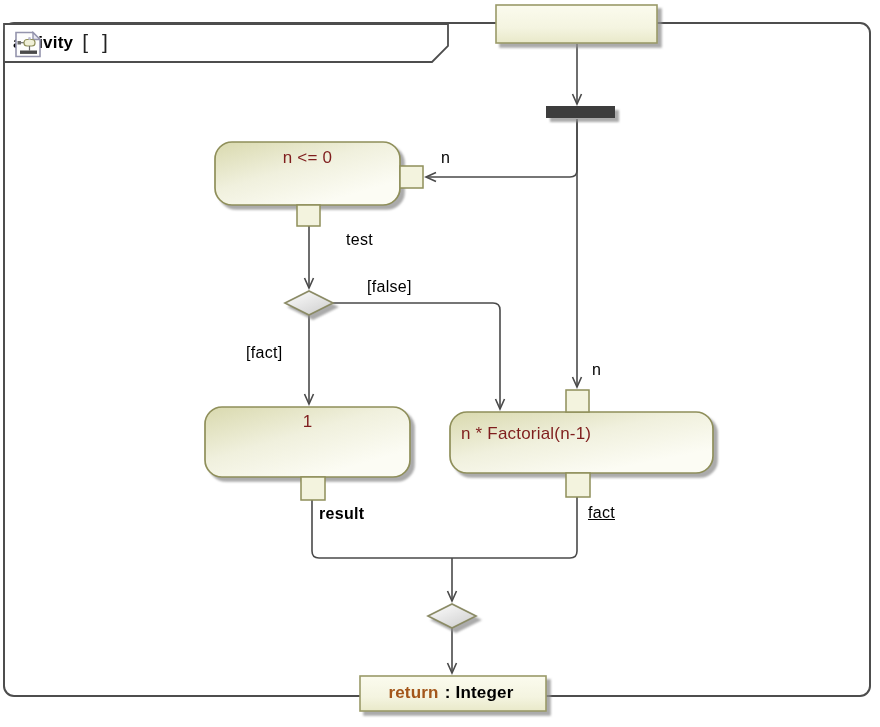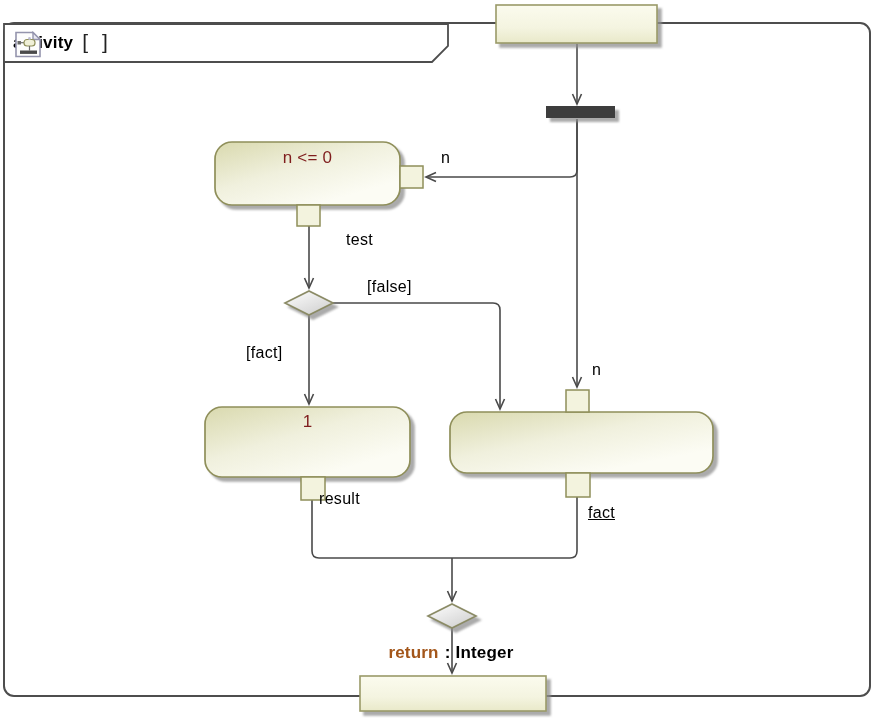--- a/index.html
+++ b/index.html
@@ -101,28 +101,29 @@
         <line x1="8" y1="11.7" x2="11" y2="11.7" stroke="#6b6b6b" stroke-width="1.2"></line>
         <rect x="11" y="8.5" width="11" height="6.5" rx="3" fill="#f0f0d8" stroke="#8f8f5a" stroke-width="1.2"></rect>
         <circle cx="16.5" cy="7.5" r="1.4" fill="#bdbdd2"></circle>
         <line x1="16.5" y1="15" x2="16.5" y2="19.5" stroke="#6b6b6b" stroke-width="1.2"></line>
         <rect x="7" y="19.5" width="17" height="3.4" fill="#4a4a4a"></rect>
       </svg>
     </span>
     <span class="bracket">]</span>
   </div>
 
-  <div class="param-text" style="left:360px;top:643px;width:182px;">
+  <div class="param-text" style="left:360px;top:683px;width:182px;">
     <span class="kw">return</span><span>: Integer</span>
   </div>
 
   <div class="node-label center" style="left:215px;top:148px;width:185px;">n &lt;= 0</div>
   <div class="node-label center" style="left:205px;top:412px;width:205px;">1</div>
+  <div class="node-label" style="left:461px;top:424px;">n * Factorial(n-1)</div>
 
   <div class="lbl" style="left:441px;top:149px;">n</div>
   <div class="lbl" style="left:318px;top:231px;margin-left:28px;">test</div>
   <div class="lbl" style="left:367px;top:278px;">[false]</div>
   <div class="lbl" style="left:246px;top:344px;">[fact]</div>
   <div class="lbl" style="left:592px;top:361px;">n</div>
-  <div class="lbl" style="left:319px;top:490px;">result</div>
+  <div class="lbl" style="left:319px;top:505px;font-weight:bold;">result</div>
   <div class="lbl" style="left:588px;top:504px;text-decoration:underline;">fact</div>
 
 </div>
 
 </body></html>

